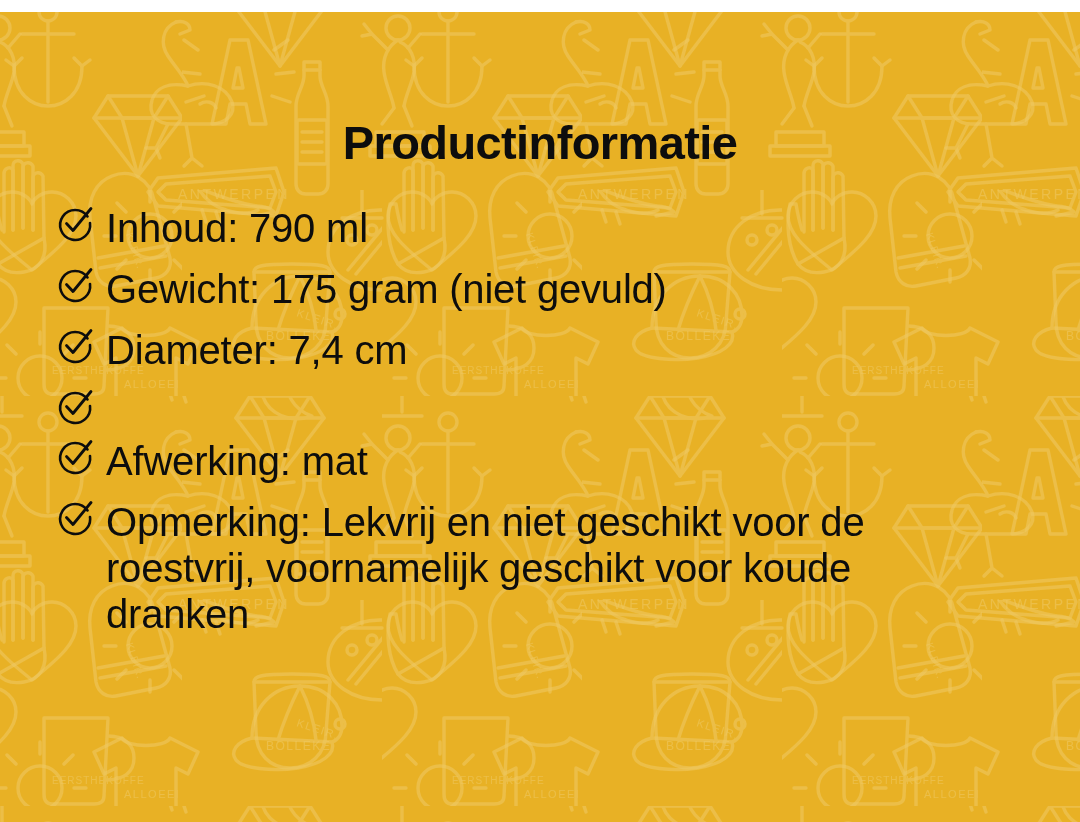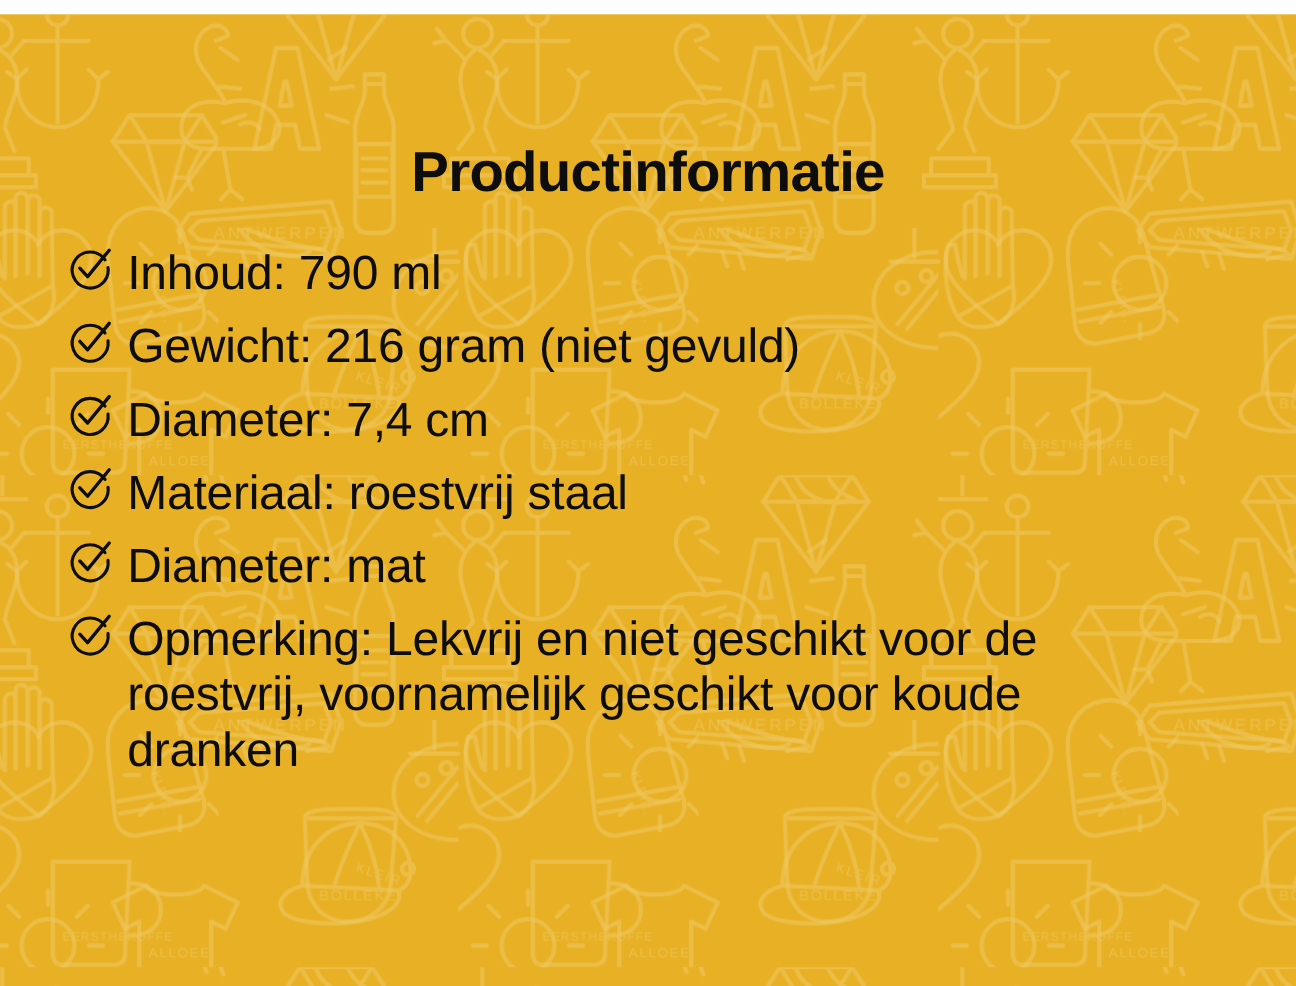--- a/index.html
+++ b/index.html
@@ -302,52 +302,51 @@
         <span class="spec-text">Inhoud: 790 ml</span>
       </li>
 
       <li class="spec-item">
         <span class="check-icon">
           <svg viewBox="0 0 34 34" xmlns="http://www.w3.org/2000/svg">
             <path d="M29.5,10.5 A15,15 0 1 0 32,17" fill="none" stroke="#0d0d0d" stroke-width="2.6" stroke-linecap="round"></path>
             <path d="M8.5,17.5 L15,24.5 L33,2.5" fill="none" stroke="#0d0d0d" stroke-width="2.8" stroke-linecap="round" stroke-linejoin="round"></path>
           </svg>
         </span>
-        <span class="spec-text">Gewicht: 216 gram (niet gevuld)</span>
+        <span class="spec-text">Gewicht: 175 gram (niet gevuld)</span>
       </li>
 
 
       <li class="spec-item">
         <span class="check-icon">
           <svg viewBox="0 0 34 34" xmlns="http://www.w3.org/2000/svg">
             <path d="M29.5,10.5 A15,15 0 1 0 32,17" fill="none" stroke="#0d0d0d" stroke-width="2.6" stroke-linecap="round"></path>
             <path d="M8.5,17.5 L15,24.5 L33,2.5" fill="none" stroke="#0d0d0d" stroke-width="2.8" stroke-linecap="round" stroke-linejoin="round"></path>
           </svg>
         </span>
         <span class="spec-text">Diameter: 7,4 cm</span>
       </li>
 
       <li class="spec-item">
         <span class="check-icon">
           <svg viewBox="0 0 34 34" xmlns="http://www.w3.org/2000/svg">
             <path d="M29.5,10.5 A15,15 0 1 0 32,17" fill="none" stroke="#0d0d0d" stroke-width="2.6" stroke-linecap="round"></path>
             <path d="M8.5,17.5 L15,24.5 L33,2.5" fill="none" stroke="#0d0d0d" stroke-width="2.8" stroke-linecap="round" stroke-linejoin="round"></path>
           </svg>
         </span>
-        <span class="spec-text">Materiaal: roestvrij staal</span>
-      </li>
-
-      <li class="spec-item">
-        <span class="check-icon">
-          <svg viewBox="0 0 34 34" xmlns="http://www.w3.org/2000/svg">
-            <path d="M29.5,10.5 A15,15 0 1 0 32,17" fill="none" stroke="#0d0d0d" stroke-width="2.6" stroke-linecap="round"></path>
-            <path d="M8.5,17.5 L15,24.5 L33,2.5" fill="none" stroke="#0d0d0d" stroke-width="2.8" stroke-linecap="round" stroke-linejoin="round"></path>
-          </svg>
-        </span>
-        <span class="spec-text">Diameter: mat</span>
+      </li>
+
+      <li class="spec-item">
+        <span class="check-icon">
+          <svg viewBox="0 0 34 34" xmlns="http://www.w3.org/2000/svg">
+            <path d="M29.5,10.5 A15,15 0 1 0 32,17" fill="none" stroke="#0d0d0d" stroke-width="2.6" stroke-linecap="round"></path>
+            <path d="M8.5,17.5 L15,24.5 L33,2.5" fill="none" stroke="#0d0d0d" stroke-width="2.8" stroke-linecap="round" stroke-linejoin="round"></path>
+          </svg>
+        </span>
+        <span class="spec-text">Afwerking: mat</span>
       </li>
 
       <li class="spec-item wrap">
         <span class="check-icon">
           <svg viewBox="0 0 34 34" xmlns="http://www.w3.org/2000/svg">
             <path d="M29.5,10.5 A15,15 0 1 0 32,17" fill="none" stroke="#0d0d0d" stroke-width="2.6" stroke-linecap="round"></path>
             <path d="M8.5,17.5 L15,24.5 L33,2.5" fill="none" stroke="#0d0d0d" stroke-width="2.8" stroke-linecap="round" stroke-linejoin="round"></path>
           </svg>
         </span>
         <span class="spec-text">Opmerking: Lekvrij en niet geschikt voor de roestvrij, voornamelijk geschikt voor koude dranken</span>

